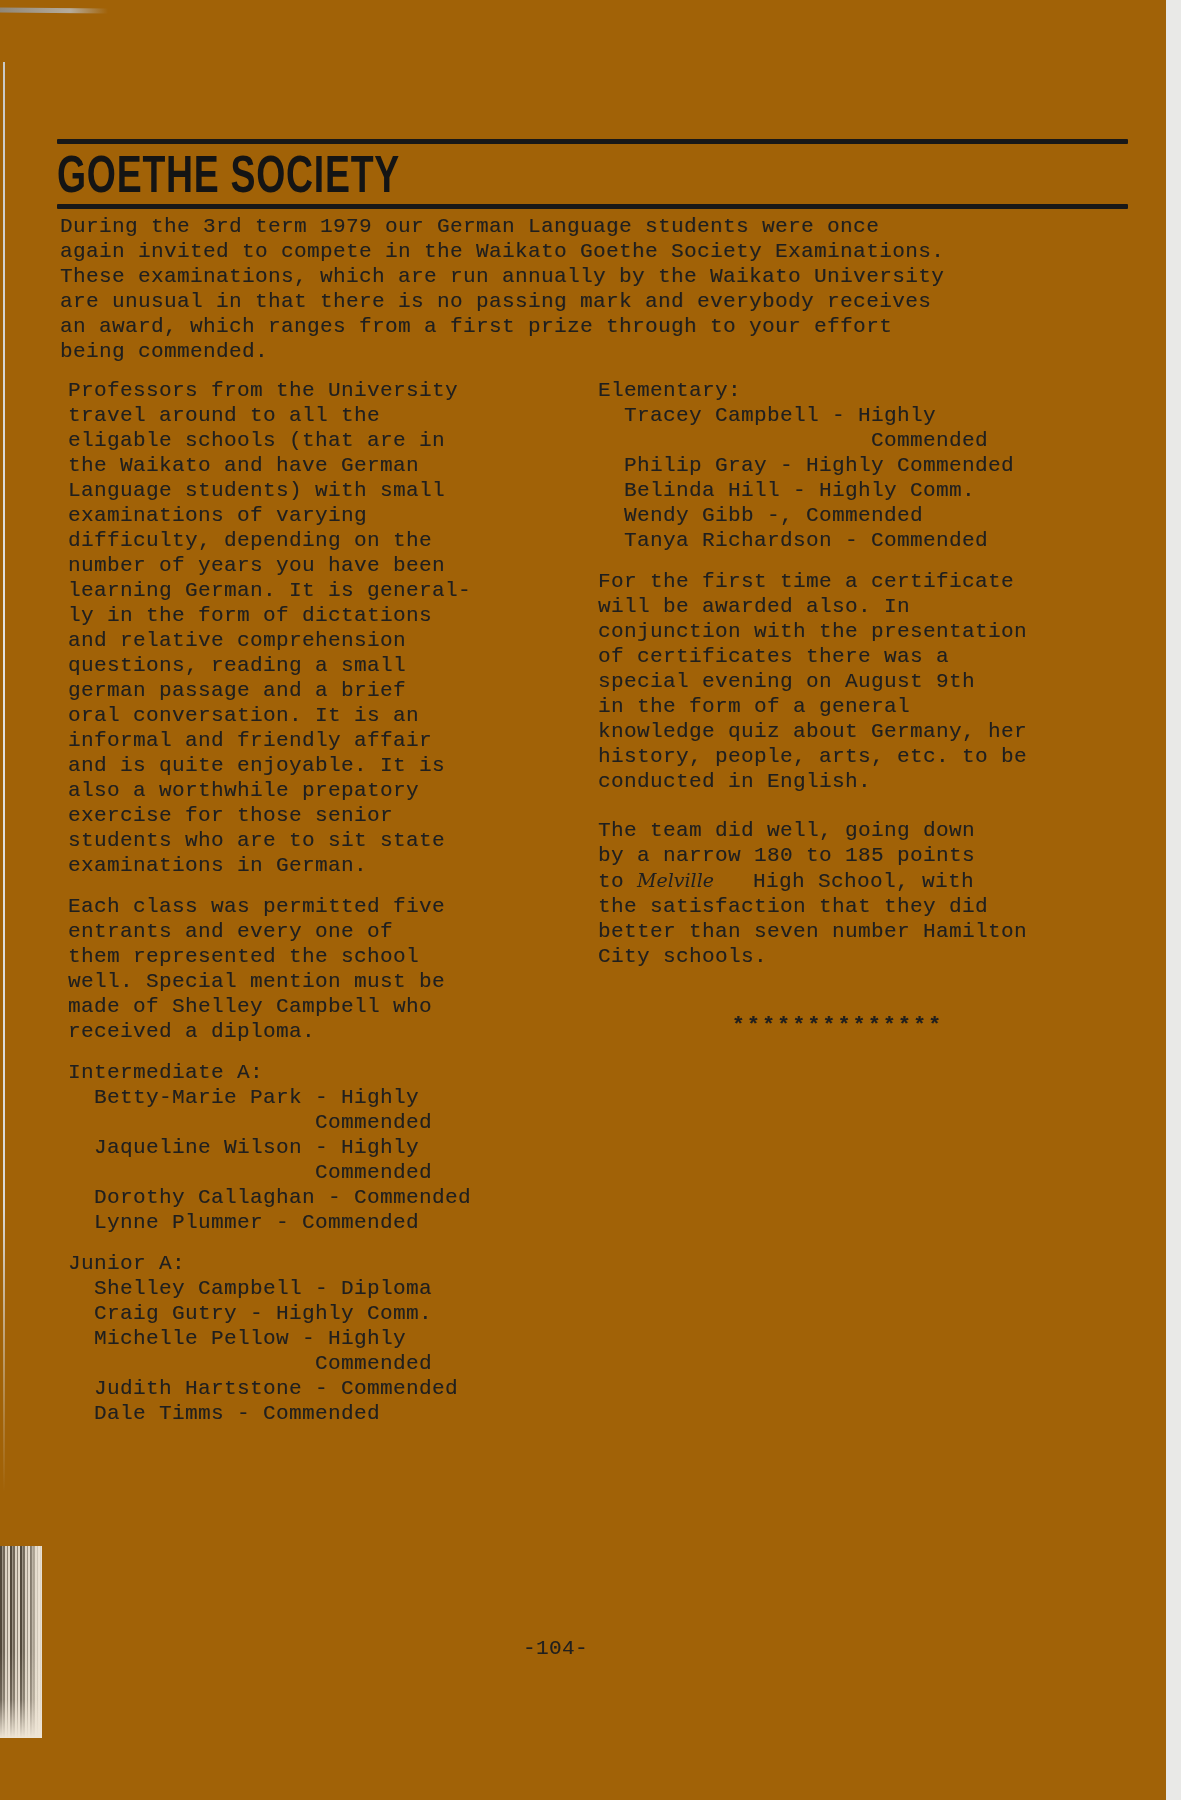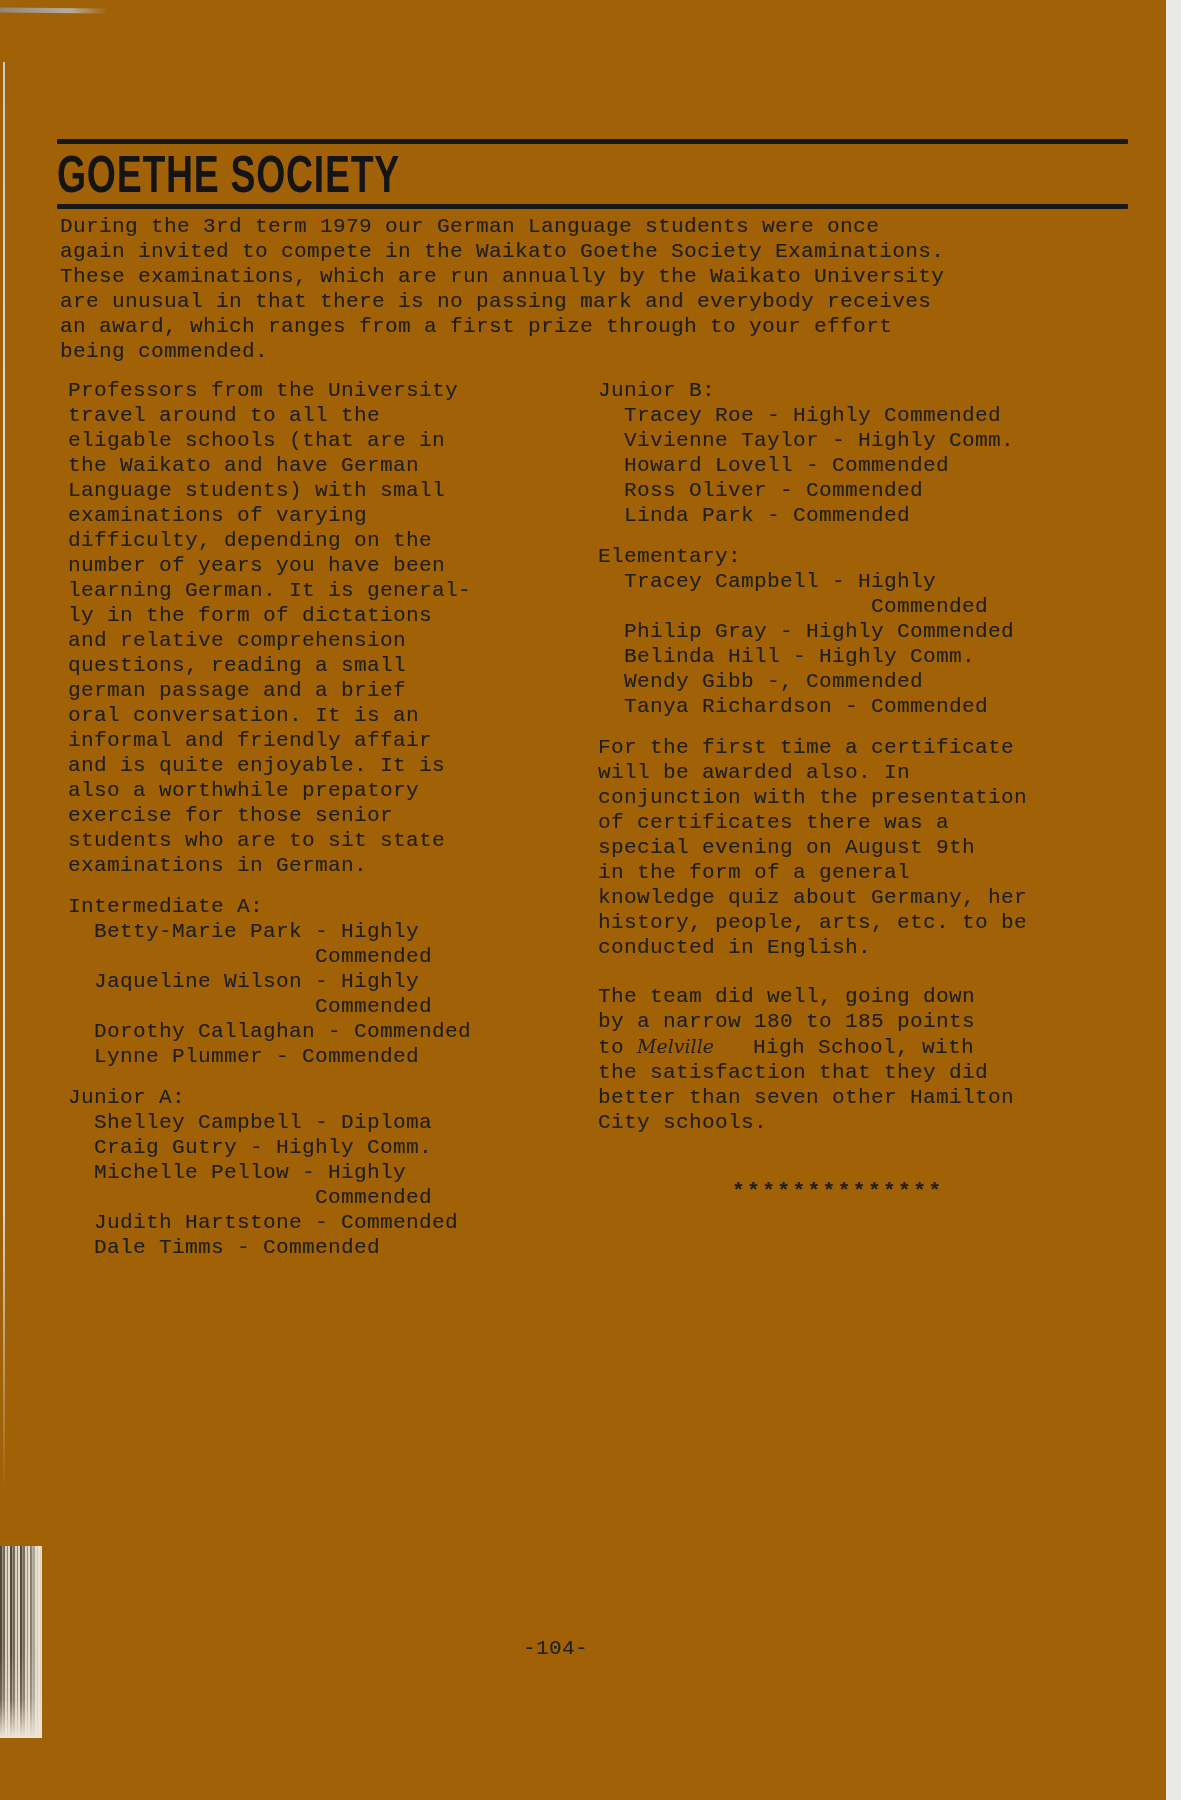--- a/index.html
+++ b/index.html
@@ -94,63 +94,63 @@
 and relative comprehension
 questions, reading a small
 german passage and a brief
 oral conversation. It is an
 informal and friendly affair
 and is quite enjoyable. It is
 also a worthwhile prepatory
 exercise for those senior
 students who are to sit state
 examinations in German.</div>
+    <div class="block mono">Each class was permitted five
+entrants and every one of
+them represented the school
+well. Special mention must be
+made of Shelley Campbell who
+received a diploma.</div>
     <div class="block mono">Intermediate A:
   Betty-Marie Park - Highly
                    Commended
   Jaqueline Wilson - Highly
                    Commended
   Dorothy Callaghan - Commended
   Lynne Plummer - Commended</div>
     <div class="block mono">Junior A:
   Shelley Campbell - Diploma
   Craig Gutry - Highly Comm.
   Michelle Pellow - Highly
                    Commended
   Judith Hartstone - Commended
   Dale Timms - Commended</div>
   </div>
 
   <div class="col col-right">
-    <div class="block mono">Junior B:
-  Tracey Roe - Highly Commended
-  Vivienne Taylor - Highly Comm.
-  Howard Lovell - Commended
-  Ross Oliver - Commended
-  Linda Park - Commended</div>
     <div class="block mono">Elementary:
   Tracey Campbell - Highly
                      Commended
   Philip Gray - Highly Commended
   Belinda Hill - Highly Comm.
   Wendy Gibb -, Commended
   Tanya Richardson - Commended</div>
     <div class="block mono">For the first time a certificate
 will be awarded also. In
 conjunction with the presentation
 of certificates there was a
 special evening on August 9th
 in the form of a general
 knowledge quiz about Germany, her
 history, people, arts, etc. to be
 conducted in English.</div>
     <div class="block mono team-block"><span>The team did well, going down
 by a narrow 180 to 185 points
 to </span><span class="hand">Melville</span><span>   High School, with
 the satisfaction that they did
-better than seven other Hamilton
+better than seven number Hamilton
 City schools.</span></div>
     <div class="block mono stars">**************</div>
   </div>
 
   <div class="pagenum mono">-104-</div>
 
 </div>
 
 </body></html>

